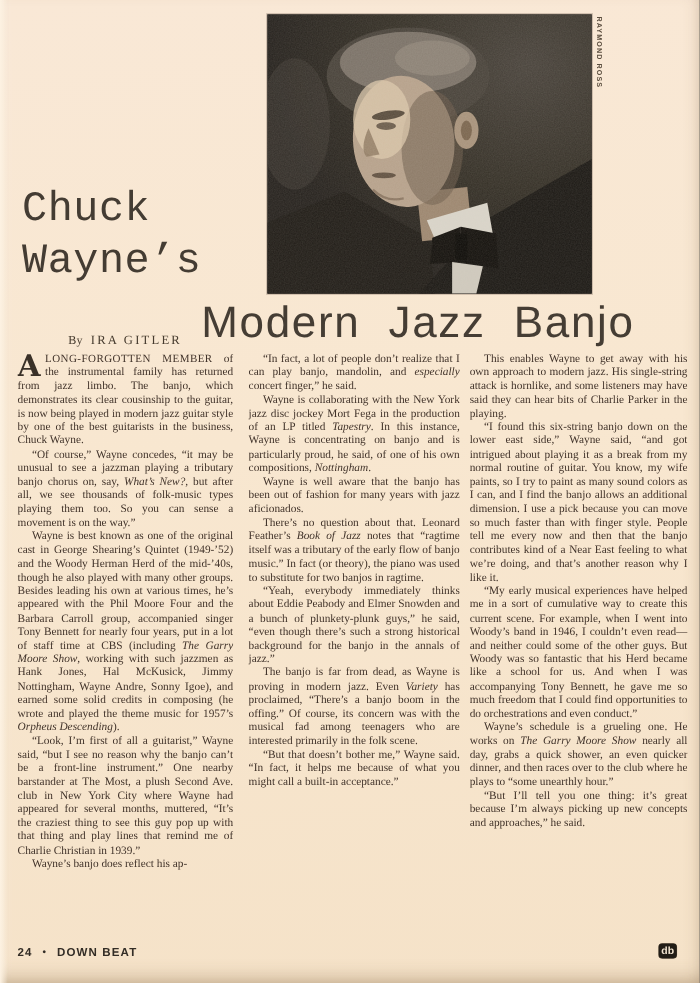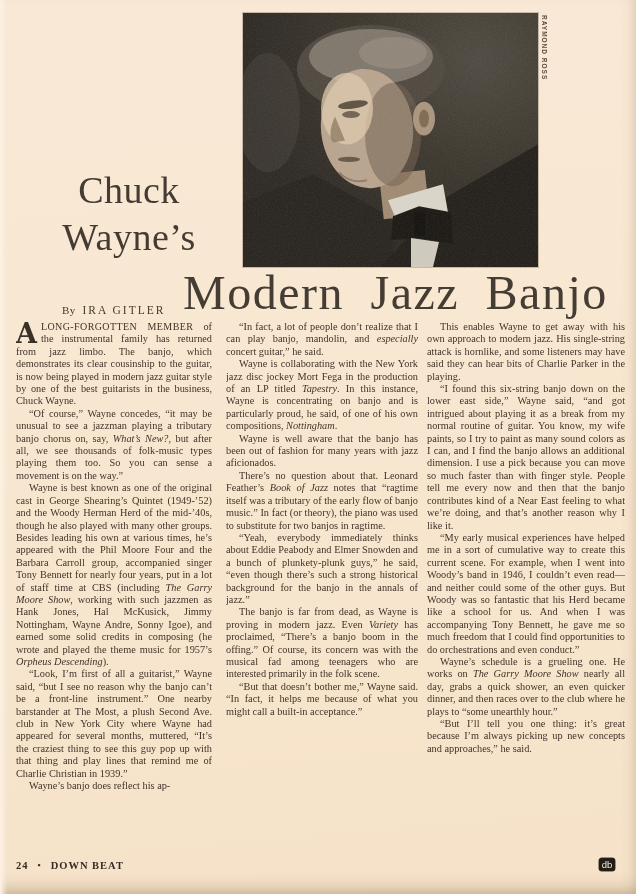--- a/index.html
+++ b/index.html
@@ -23,34 +23,34 @@
   .photo-credit{
     position:absolute;left:541px;top:15px;height:110px;
     writing-mode:vertical-rl;
     font-family:"Liberation Sans", sans-serif;
     font-size:6.5px;font-weight:bold;letter-spacing:1px;
     color:#5a4d3e;white-space:nowrap;
   }
   
   .kicker{
     position:absolute;left:20px;top:167px;width:218px;margin:0;
-    text-align:center;font-family:Liberation Serif, serif;font-weight:400;
+    text-align:left;font-family:Liberation Mono, monospace;font-weight:400;
     font-size:38px;line-height:47px;color:#443c33;letter-spacing:.5px;
   }
   .kicker-line{display:block;}
   .byline{
     position:absolute;left:62px;top:304px;
     font-family:"Liberation Serif", serif;font-size:11px;color:#463b2e;
     letter-spacing:.3px;white-space:nowrap;
   }
   .byline-name{letter-spacing:2px;font-size:11.5px;margin-left:4px;}
   .main-title{
     position:absolute;left:183px;top:272px;margin:0;
-    font-family:Liberation Serif, serif;font-weight:400;
-    font-size:48px;line-height:42px;color:#453d34;
+    font-family:Liberation Sans, sans-serif;font-weight:400;
+    font-size:40px;line-height:42px;color:#453d34;
     letter-spacing:1.5px;word-spacing:13px;white-space:nowrap;
   }
   
   .col{
     position:absolute;top:321px;height:553px;overflow:hidden;
     font-size:10.3px;line-height:12.4px;color:#41332a;
     text-align:justify;
   }
   .col1{left:16px;width:196px;}
   .col2{left:226px;width:192px;}
@@ -59,28 +59,28 @@
   .article-p.no-indent{text-indent:0;}
   .dropcap{
     float:left;font-family:"DejaVu Serif", serif;font-weight:700;
     font-size:27px;line-height:22px;padding:2px 4px 0 0;color:#3a3128;
   }
   .lead-caps{font-size:10px;letter-spacing:.4px;}
   .article-p i{font-style:italic;}
   
   .page-footer{
     position:absolute;left:16px;top:860px;
-    font-family:Liberation Serif, serif;font-weight:bold;
+    font-family:Liberation Sans, sans-serif;font-weight:bold;
     font-size:10.5px;letter-spacing:1px;color:#332d26;text-align:right;
   }
   .page-footer .dot{margin:0 9px;font-size:9px;vertical-align:1px;}
   .end-mark{
     position:absolute;left:599px;top:858px;width:16px;height:13px;
     background:#221d16;color:#f4e6d2;border-radius:3px;
-    font-family:"Liberation Sans", sans-serif;font-weight:normal;
+    font-family:"Liberation Sans", sans-serif;font-weight:bold;
     font-size:9.5px;line-height:13px;text-align:center;letter-spacing:0;
     box-shadow:0 0 0 .5px #443a2c;
   }
 </style>
 </head>
 <body>
 
 <div class="page">
   <div class="edge-strip"></div>
 
@@ -148,21 +148,21 @@
   <h2 class="main-title">Modern Jazz Banjo</h2>
 
   <section class="col col1">
       <p class="article-p no-indent"><span class="dropcap">A</span><span class="lead-caps">LONG-FORGOTTEN MEMBER</span><span> of the instrumental family has returned from jazz limbo. The banjo, which demonstrates its clear cousinship to the guitar, is now being played in modern jazz guitar style by one of the best guitarists in the business, Chuck Wayne.</span></p>
       <p class="article-p"><span>“Of course,” Wayne concedes, “it may be unusual to see a jazzman playing a tributary banjo chorus on, say, </span><i>What’s New?</i><span>, but after all, we see thousands of folk-music types playing them too. So you can sense a movement is on the way.”</span></p>
       <p class="article-p"><span>Wayne is best known as one of the original cast in George Shearing’s Quintet (1949-’52) and the Woody Herman Herd of the mid-’40s, though he also played with many other groups. Besides leading his own at various times, he’s appeared with the Phil Moore Four and the Barbara Carroll group, accompanied singer Tony Bennett for nearly four years, put in a lot of staff time at CBS (including </span><i>The Garry Moore Show</i><span>, working with such jazzmen as Hank Jones, Hal McKusick, Jimmy Nottingham, Wayne Andre, Sonny Igoe), and earned some solid credits in composing (he wrote and played the theme music for 1957’s </span><i>Orpheus Descending</i><span>).</span></p>
       <p class="article-p"><span>“Look, I’m first of all a guitarist,” Wayne said, “but I see no reason why the banjo can’t be a front-line instrument.” One nearby barstander at The Most, a plush Second Ave. club in New York City where Wayne had appeared for several months, muttered, “It’s the craziest thing to see this guy pop up with that thing and play lines that remind me of Charlie Christian in 1939.”</span></p>
       <p class="article-p"><span>Wayne’s banjo does reflect his ap-</span></p>
     </section>
   <section class="col col2">
-      <p class="article-p"><span>“In fact, a lot of people don’t realize that I can play banjo, mandolin, and </span><i>especially</i><span> concert guitar,” he said.</span></p>
+      <p class="article-p"><span>“In fact, a lot of people don’t realize that I can play banjo, mandolin, and </span><i>especially</i><span> concert finger,” he said.</span></p>
       <p class="article-p"><span>Wayne is collaborating with the New York jazz disc jockey Mort Fega in the production of an LP titled </span><i>Tapestry</i><span>. In this instance, Wayne is concentrating on banjo and is particularly proud, he said, of one of his own compositions, </span><i>Nottingham</i><span>.</span></p>
       <p class="article-p"><span>Wayne is well aware that the banjo has been out of fashion for many years with jazz aficionados.</span></p>
       <p class="article-p"><span>There’s no question about that. Leonard Feather’s </span><i>Book of Jazz</i><span> notes that “ragtime itself was a tributary of the early flow of banjo music.” In fact (or theory), the piano was used to substitute for two banjos in ragtime.</span></p>
       <p class="article-p"><span>“Yeah, everybody immediately thinks about Eddie Peabody and Elmer Snowden and a bunch of plunkety-plunk guys,” he said, “even though there’s such a strong historical background for the banjo in the annals of jazz.”</span></p>
       <p class="article-p"><span>The banjo is far from dead, as Wayne is proving in modern jazz. Even </span><i>Variety</i><span> has proclaimed, “There’s a banjo boom in the offing.” Of course, its concern was with the musical fad among teenagers who are interested primarily in the folk scene.</span></p>
       <p class="article-p"><span>“But that doesn’t bother me,” Wayne said. “In fact, it helps me because of what you might call a built-in acceptance.”</span></p>
     </section>
   <section class="col col3">
       <p class="article-p"><span>This enables Wayne to get away with his own approach to modern jazz. His single-string attack is hornlike, and some listeners may have said they can hear bits of Charlie Parker in the playing.</span></p>
       <p class="article-p"><span>“I found this six-string banjo down on the lower east side,” Wayne said, “and got intrigued about playing it as a break from my normal routine of guitar. You know, my wife paints, so I try to paint as many sound colors as I can, and I find the banjo allows an additional dimension. I use a pick because you can move so much faster than with finger style. People tell me every now and then that the banjo contributes kind of a Near East feeling to what we’re doing, and that’s another reason why I like it.</span></p>

